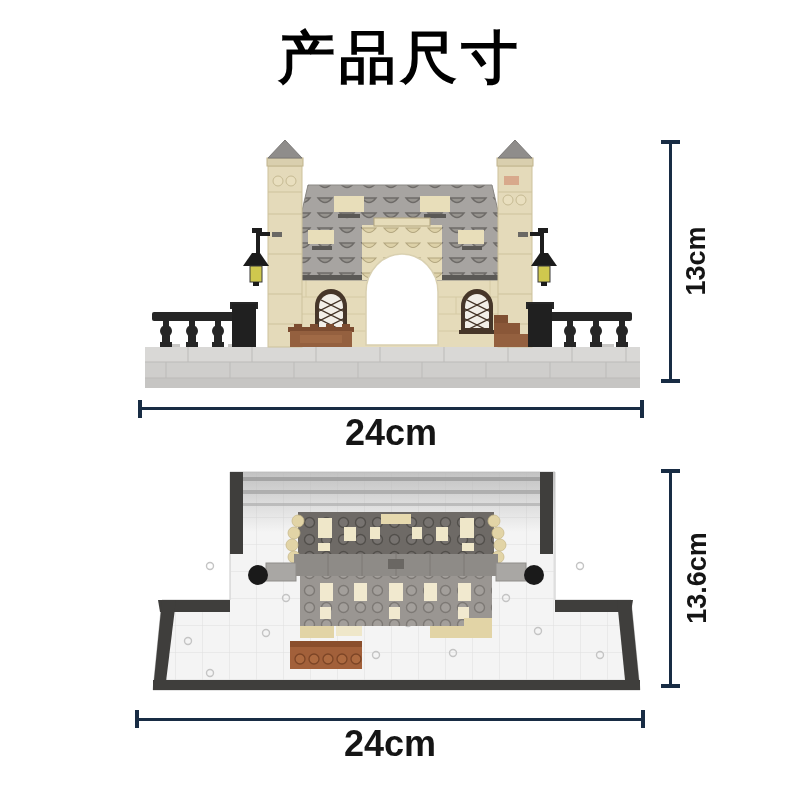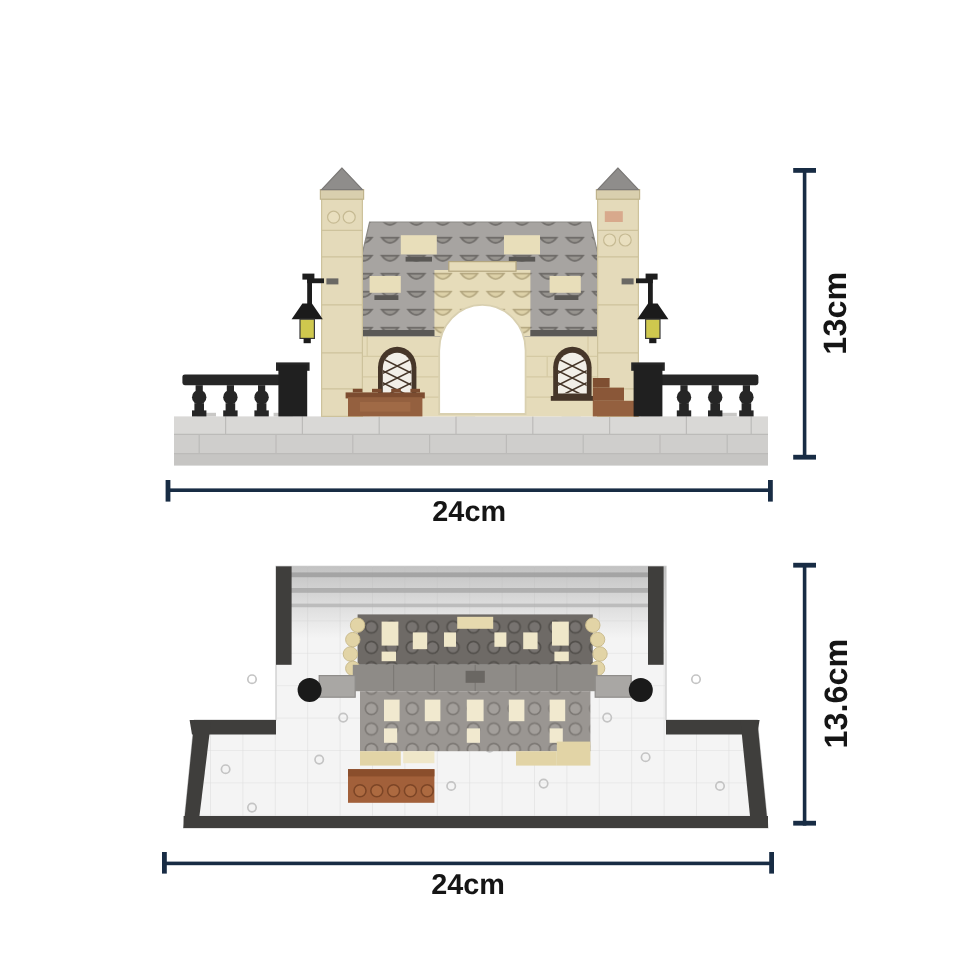--- a/index.html
+++ b/index.html
@@ -17,28 +17,29 @@
   }
 
   .figure{position:absolute;}
 
   
   .dl{position:absolute;background:#182c44;}
   .dim-label{
     position:absolute;color:#151515;font-weight:600;text-align:center;
     line-height:1;white-space:nowrap;
   }
-  .dim-label.h{font-size:24px;}
+  .dim-label.h{font-size:36px;}
   .dim-label.v{font-size:27px;transform:rotate(-90deg);}
 </style>
 </head>
 <body>
 
 <div id="stage">
 
+  <div class="page-title">产品尺寸</div>
 
   <svg class="figure" style="left:138px;top:134px;" width="505" height="258" viewBox="0 0 505 258">
     <defs>
       <pattern id="roofStuds" width="22" height="15" patternUnits="userSpaceOnUse">
         <rect width="22" height="15" fill="#a7a4a1"></rect>
         <path d="M4 4 q7 9 14 0 z" fill="#97948f" stroke="#6e6b68" stroke-width="1.4"></path>
       </pattern>
       <pattern id="roofStudsTan" width="22" height="15" patternUnits="userSpaceOnUse">
         <rect width="22" height="15" fill="#e6dcba"></rect>
         <path d="M4 4 q7 9 14 0 z" fill="#ddd1a8" stroke="#b3a67f" stroke-width="1.2"></path>

